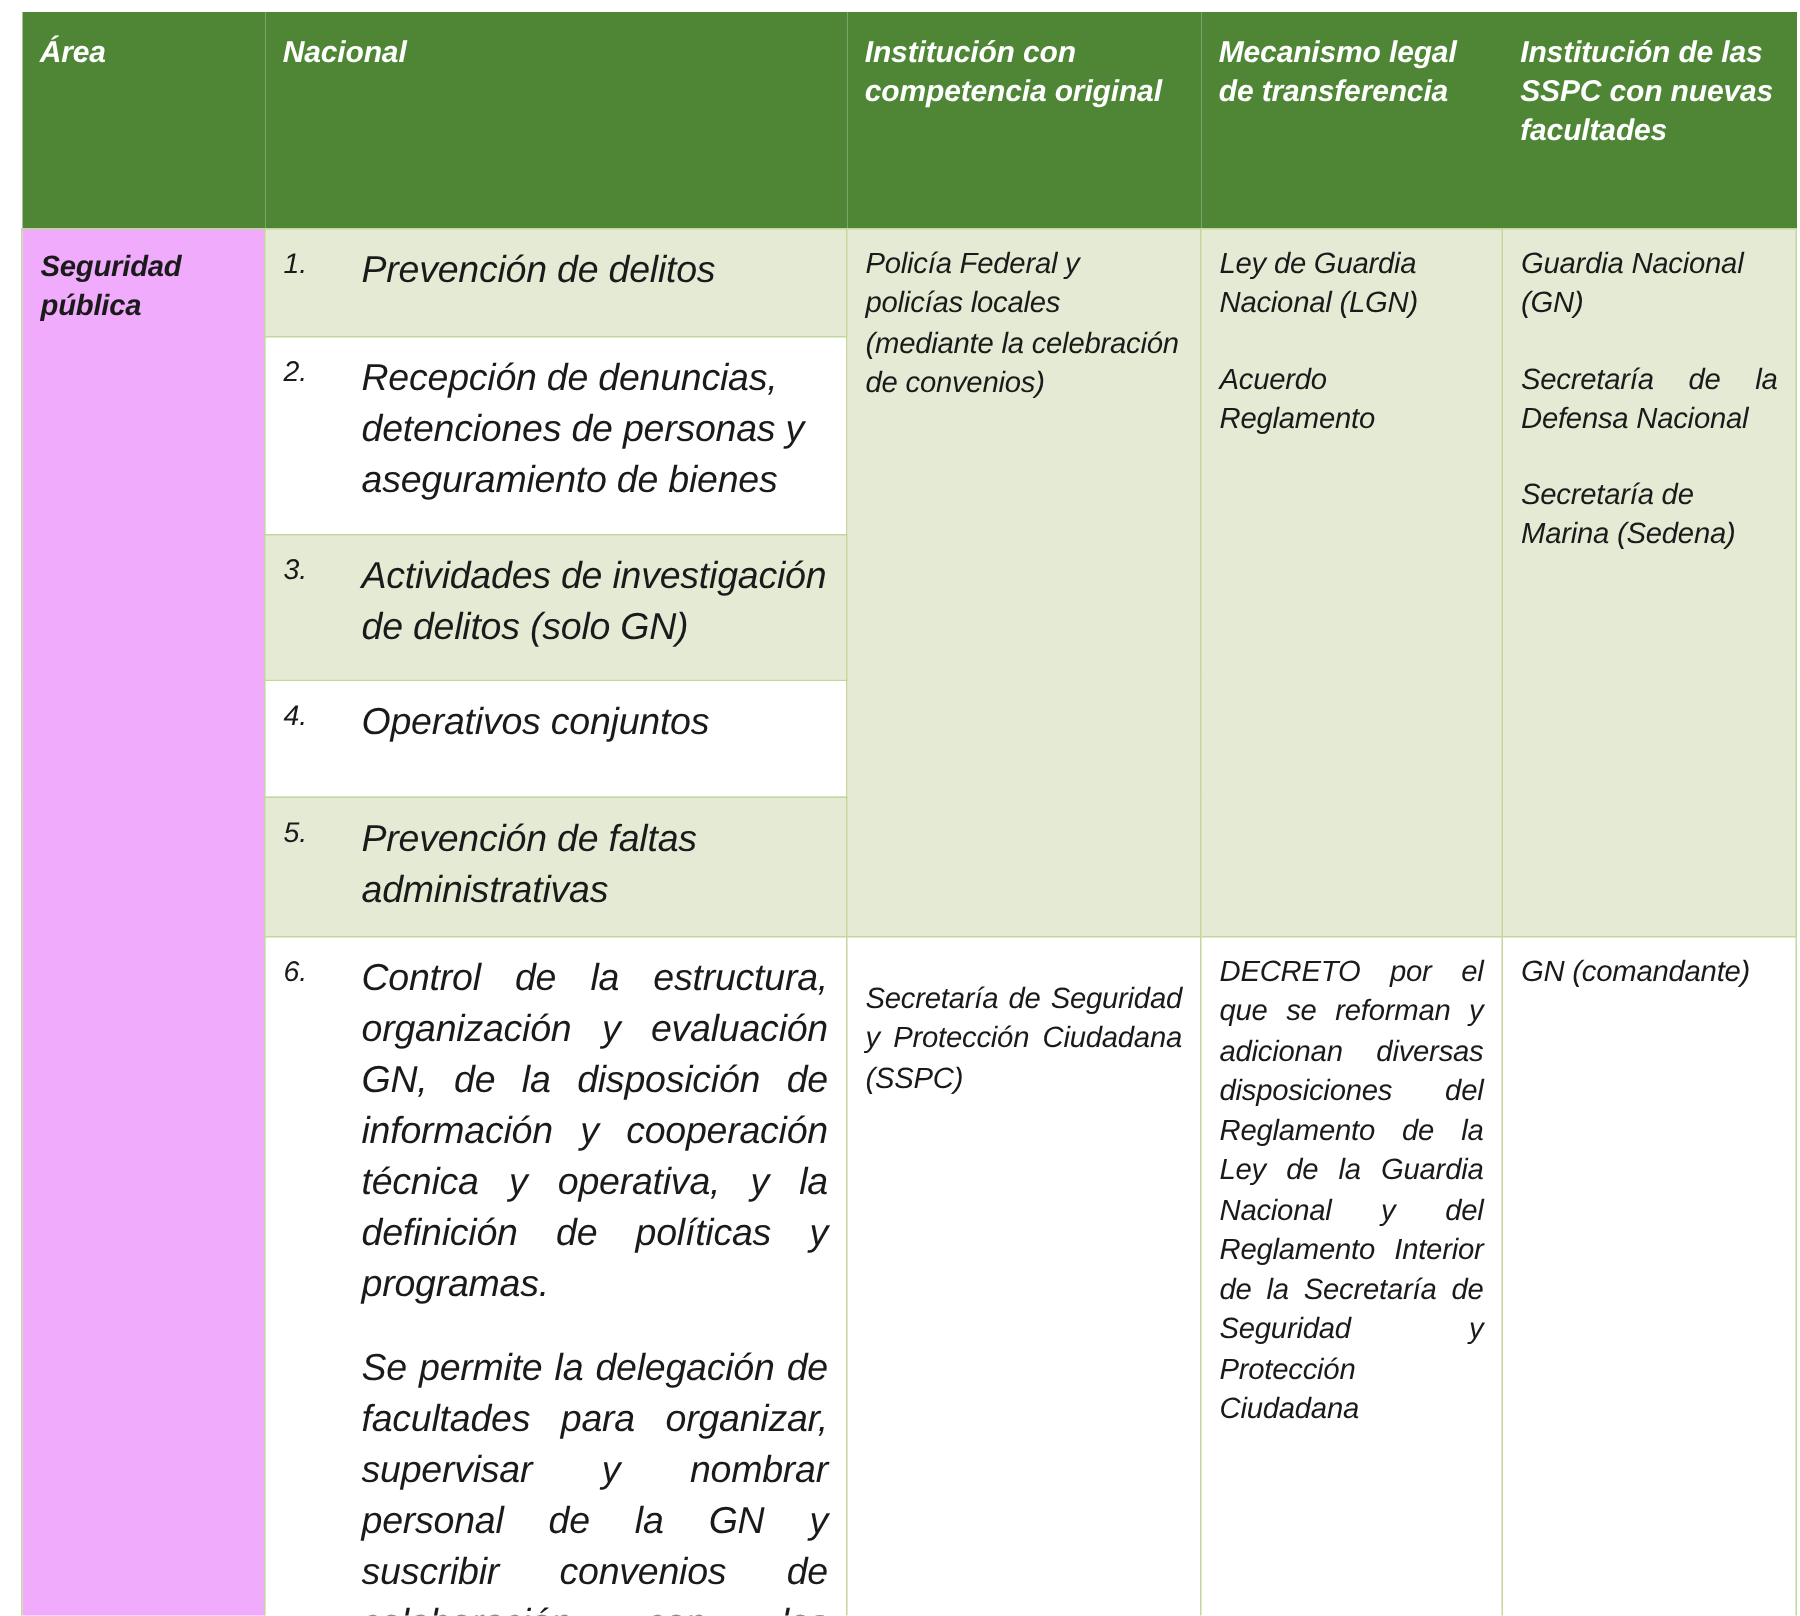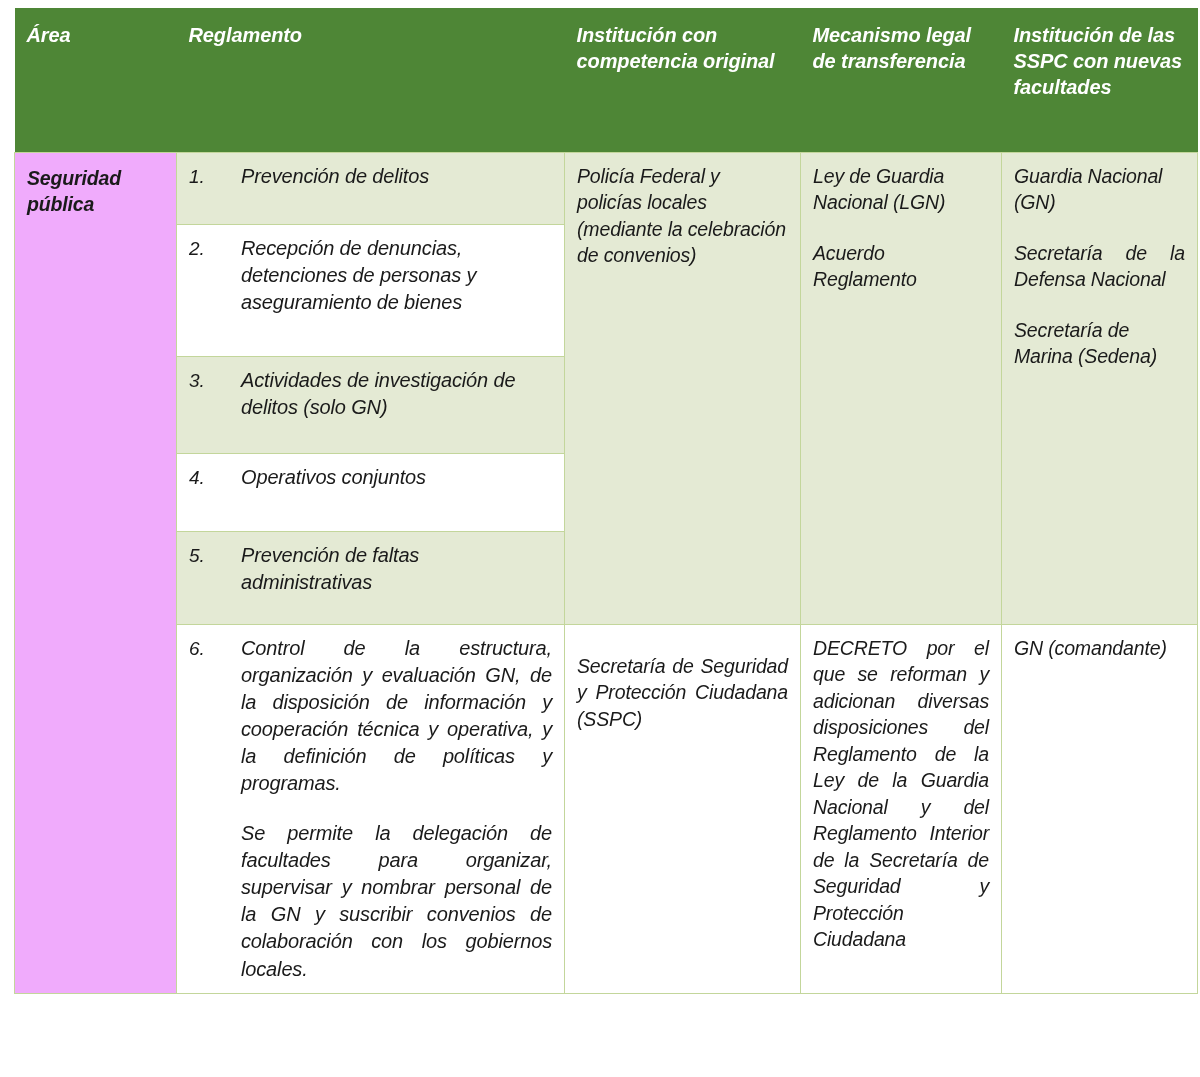--- a/index.html
+++ b/index.html
@@ -74,21 +74,21 @@
     align-items: flex-start;
     gap: 0;
   }
   .act .num {
     flex: 0 0 52px;
     font-size: 19px;
     padding-top: 1px;
   }
   .act .txt {
     flex: 1 1 auto;
-    font-size: 20px;
+    font-size: 25px;
   }
   .act .txt.justify {
     text-align: justify;
     text-justify: inter-word;
   }
   .act .txt p { margin: 0; }
   .act .txt p + p { margin-top: 22px; }
 
   .j { text-align: justify; text-justify: inter-word; }
   .blockpara { margin: 0; }
@@ -116,21 +116,21 @@
       <col class="c-area">
       <col class="c-act">
       <col class="c-inst">
       <col class="c-mec">
       <col class="c-ffaa">
     </colgroup>
 
     <thead>
       <tr>
         <th>Área</th>
-        <th>Reglamento</th>
+        <th>Nacional</th>
         <th>Institución con competencia original</th>
         <th>Mecanismo legal de transferencia</th>
         <th>Institución de las SSPC con nuevas facultades</th>
       </tr>
     </thead>
 
     <tbody>
 
       <tr>
         <td class="area-cell area-span" rowspan="6">Seguridad pública</td>

